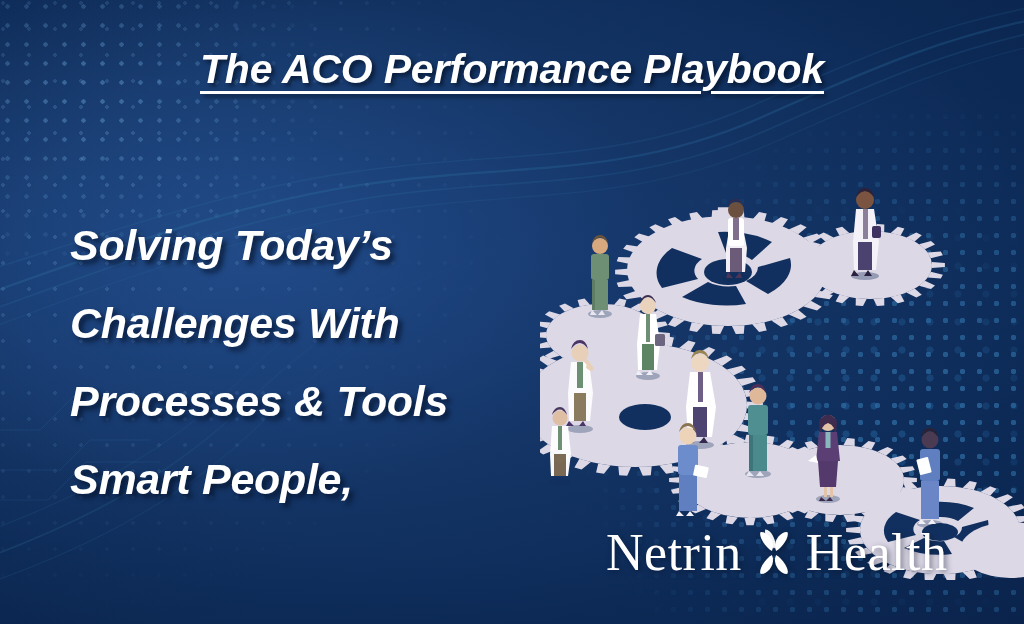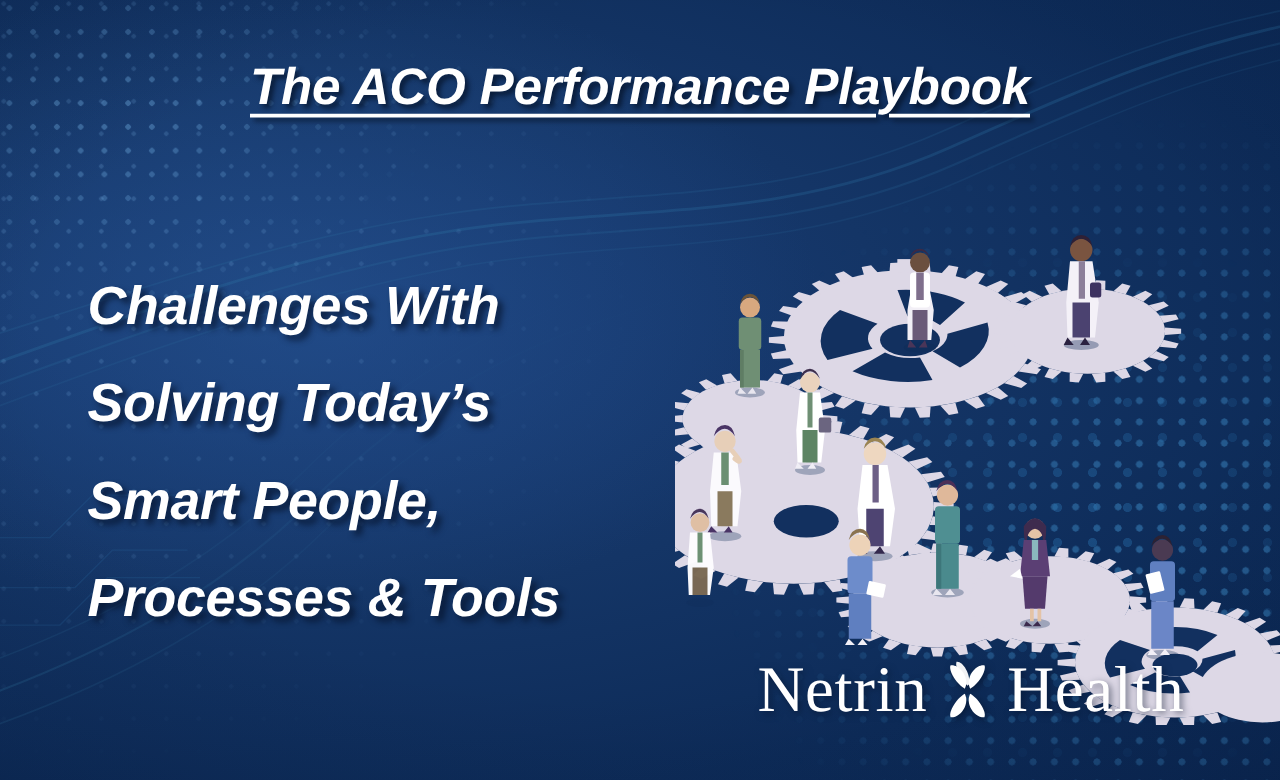--- a/index.html
+++ b/index.html
@@ -629,24 +629,24 @@
         <path d="M-8,16 L8,16 L11,44 L8,66 L2,66 L0,48 L-3,66 L-9,66 L-10,44 Z" fill="#fdfcff"></path>
         <rect x="-6" y="44" width="12" height="22" fill="#7b6a54"></rect>
         <rect x="-2" y="16" width="4" height="24" fill="#6b8f72"></rect>
       </g>
     </g>
   </svg>
 
   <div class="title">The ACO Performance Playbook</div>
 
   <div class="subtitle">
+    <div class="line">Solving Today’s</div>
     <div class="line">Challenges With</div>
-    <div class="line">Solving Today’s</div>
+    <div class="line">Processes &amp; Tools</div>
     <div class="line">Smart People,</div>
-    <div class="line">Processes &amp; Tools</div>
   </div>
 
   <div class="logo">
     <span class="logo-word">Netrin</span>
     <svg class="logo-mark" viewBox="0 0 100 100">
       <g fill="#ffffff">
 
         <path d="M46,46 C34,40 20,18 24,10 C34,8 50,22 48,40 Z"></path>
         <path d="M54,46 C66,40 80,18 76,10 C66,8 50,22 52,40 Z"></path>
         <path d="M46,54 C34,60 20,82 24,90 C34,92 50,78 48,60 Z"></path>

